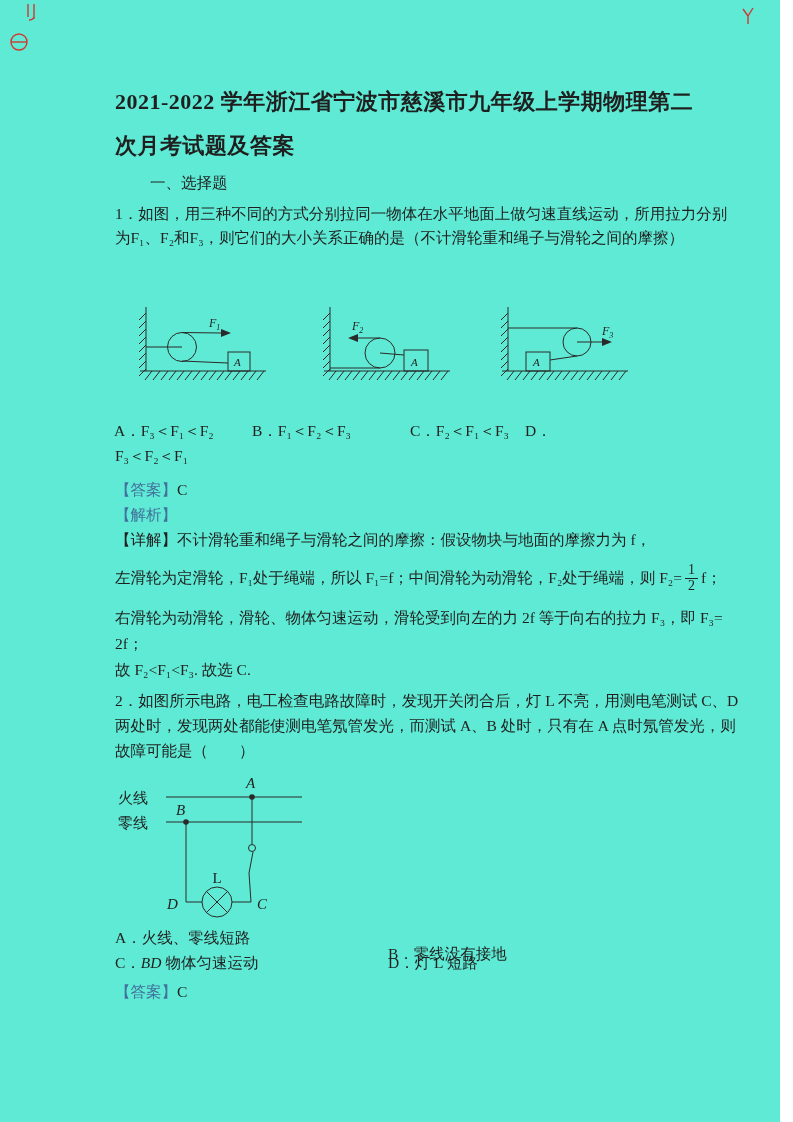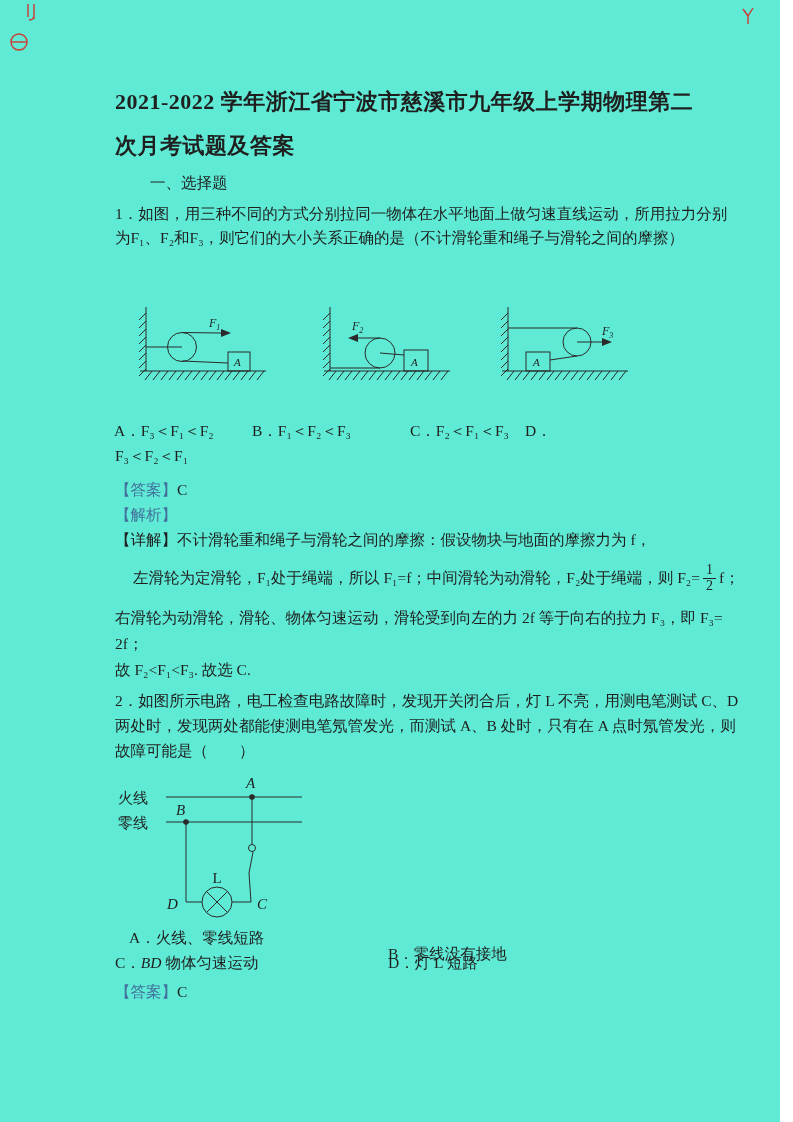--- a/index.html
+++ b/index.html
@@ -3,21 +3,21 @@
 <meta charset="utf-8">
 <style>
   html,body{margin:0;padding:0;background:#fff;}
   .page{position:relative;width:780px;height:1122px;background:#5eead4;overflow:hidden;
         font-family:"Liberation Serif","DejaVu Serif",serif;color:#1f1f1f;}
   .t{position:absolute;font-size:15.5px;line-height:20px;white-space:pre;}
   .title{font-size:22px;font-weight:bold;letter-spacing:0.5px;}
   .blue{color:#41719c;}
   .it{font-style:italic;}
   .ansrow{display:flex;align-items:baseline;}
-  .fracline{display:flex;align-items:center;height:44px;margin-left:18px;}
+  .fracline{display:flex;align-items:center;height:44px;}
   .frac{display:inline-flex;flex-direction:column;align-items:center;line-height:1.05;
         font-size:14px;margin:0 3px;}
   .frac .den{border-top:1px solid #222;padding:0 3px;}
   .frac .num{padding:0 3px;}
   svg{position:absolute;overflow:visible;}
   svg line,svg path,svg circle,svg rect,svg polyline{stroke:#2a2a2a;fill:none;stroke-width:1;}
   svg .fill{fill:#2a2a2a;stroke:none;}
   svg text{stroke:none;fill:#1f1f1f;font-family:"Liberation Serif","DejaVu Serif",serif;}
   .red path,.red circle{stroke:#cf3a32;stroke-width:1.4;}
 </style>
@@ -149,21 +149,21 @@
     <line x1="74" y1="130" x2="90" y2="130"></line>
     <circle cx="105" cy="130" r="15" fill="#f6f0c4"></circle>
     <line x1="94.4" y1="119.4" x2="115.6" y2="140.6"></line>
     <line x1="115.6" y1="119.4" x2="94.4" y2="140.6"></line>
     <text x="105" y="111" font-size="15" text-anchor="middle">L</text>
     <line x1="120" y1="130" x2="139" y2="130"></line>
     <text x="55" y="137" font-size="15" font-style="italic">D</text>
     <text x="145" y="137" font-size="15" font-style="italic">C</text>
   </svg>
 
-  <span class="t" style="left:129px;top:928px;">A．火线、零线短路</span>
+  <span class="t" style="left:115px;top:928px;">A．火线、零线短路</span>
   <span class="t" style="left:388px;top:928px;margin-top:16px;">B．零线没有接地</span>
   <span class="t" style="left:115px;top:953px;"><span>C．</span><span class="it">BD</span><span> 物体匀速运动</span></span>
   <span class="t" style="left:388px;top:953px;">D．灯 L 短路</span>
 
   <div class="t ansrow" style="left:115px;top:982px;">
     <span class="blue">【答案】</span><span>C</span>
   </div>
 
 </div>
 

